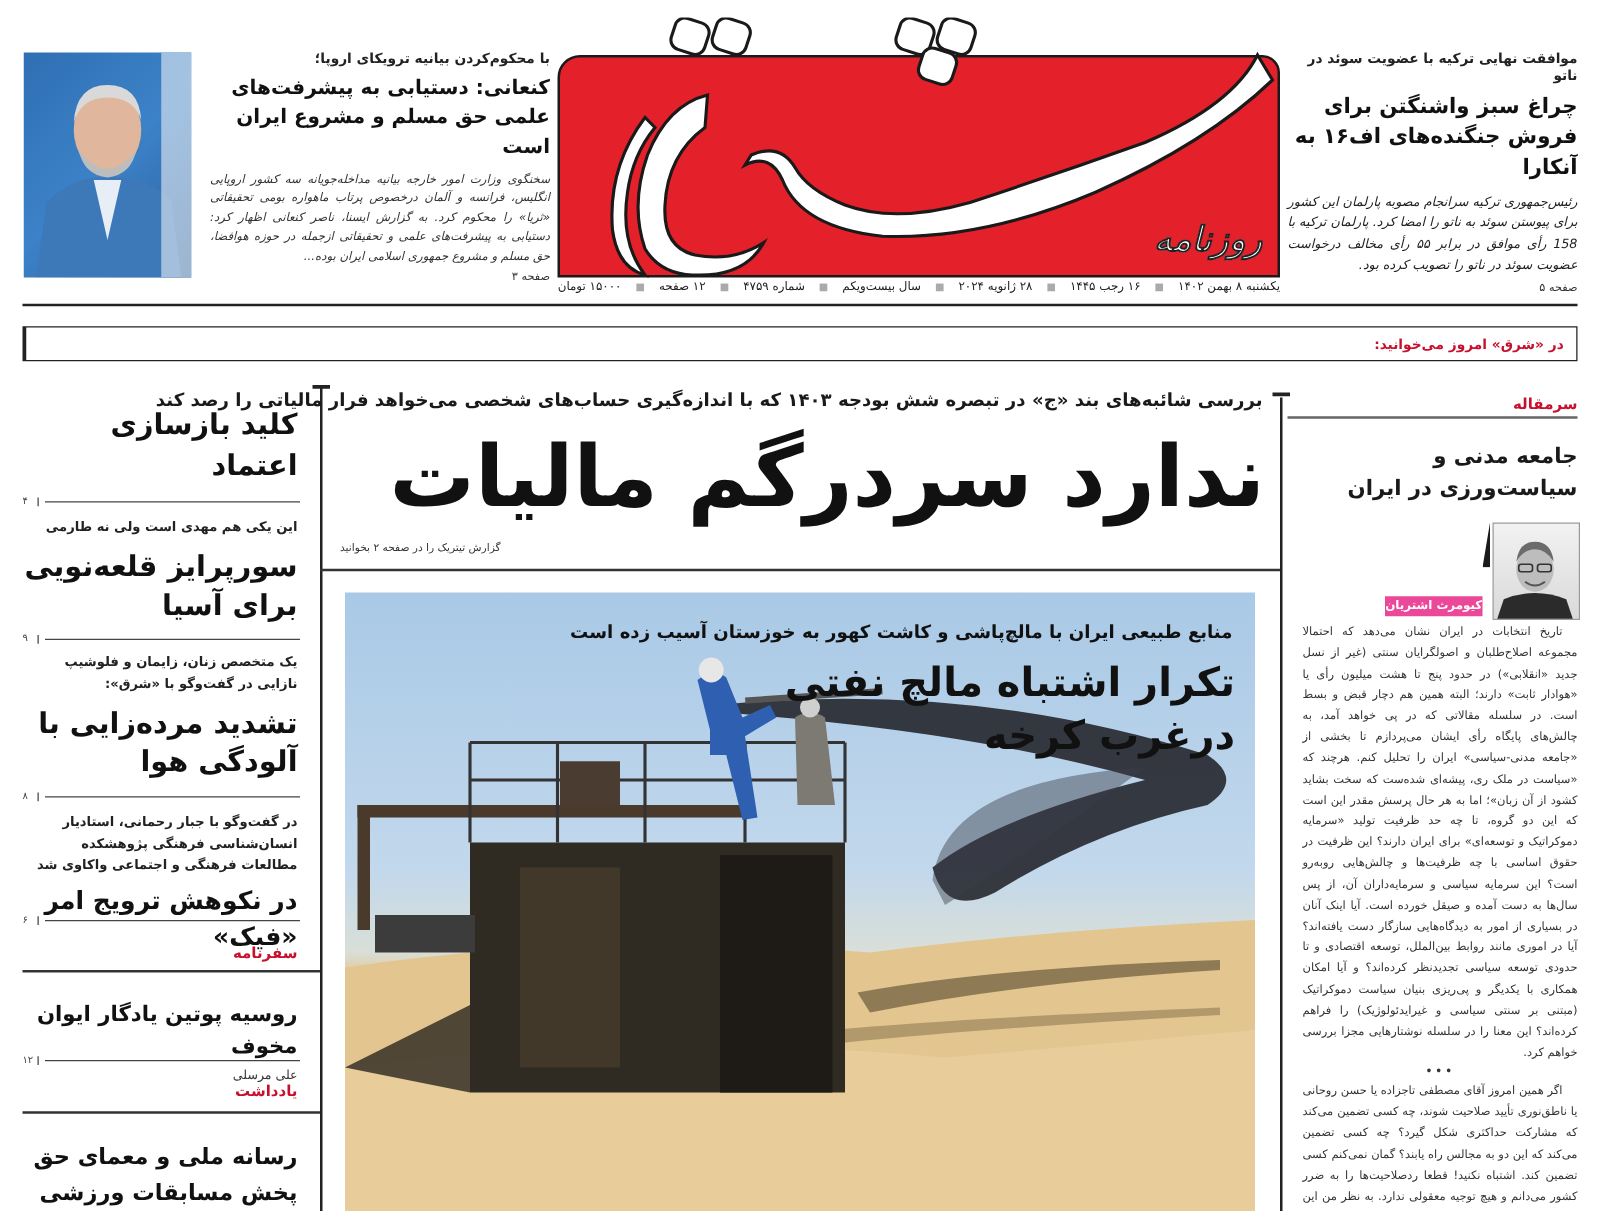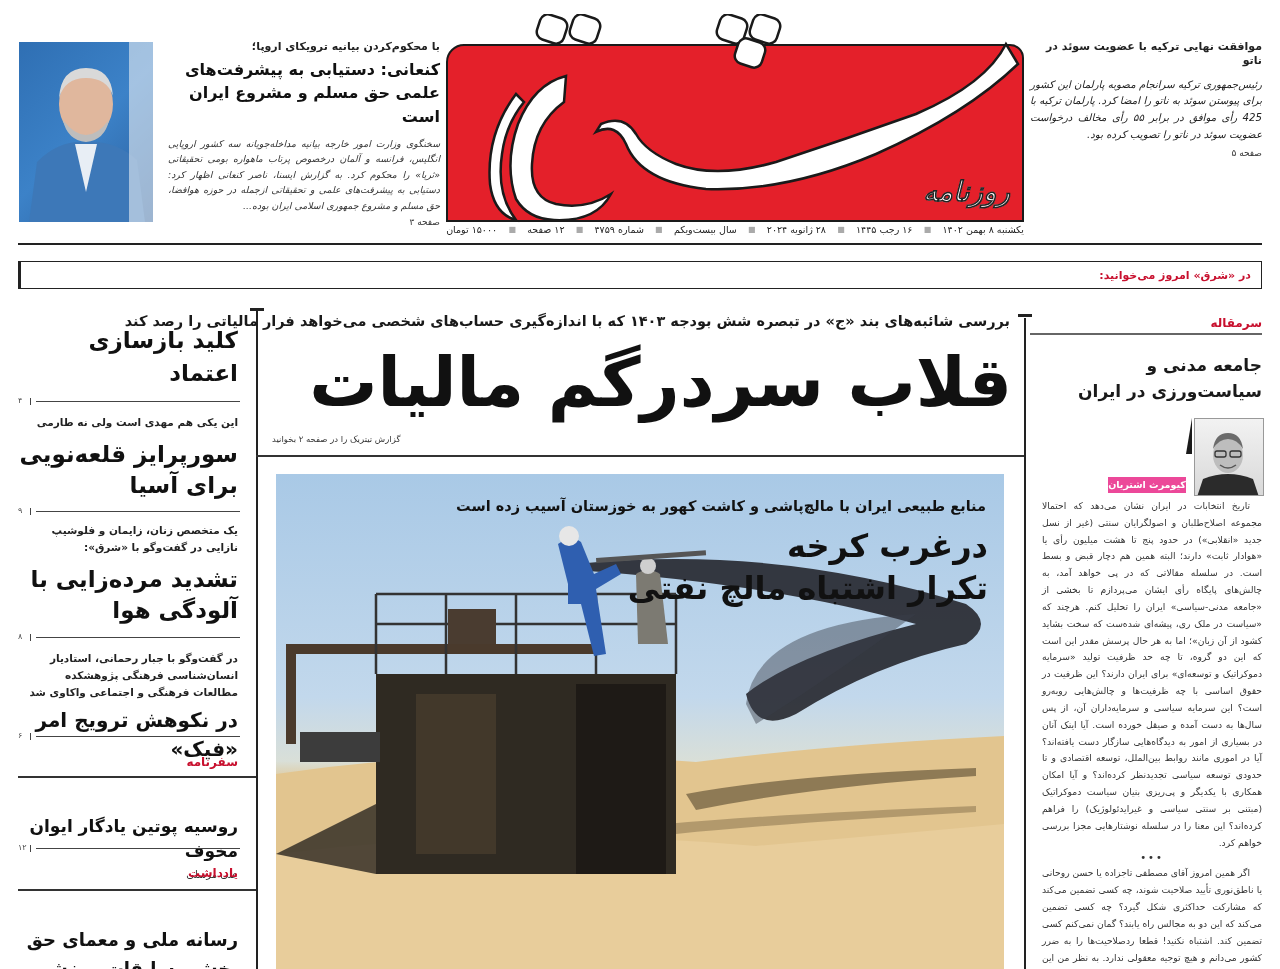--- a/index.html
+++ b/index.html
@@ -50,35 +50,36 @@
   .lead-credit { position: absolute; left: 272px; top: 434px; font-size: 8.5px; color: #333; }
 
   .photo { position: absolute; left: 276px; top: 474px; width: 728px; height: 495px; overflow: hidden; background: linear-gradient(180deg, #a9c9e6 0%, #c2d8ec 45%, #d9dfd8 58%, #e0c99a 62%, #e3c38c 100%); }
   .photo-svg { position: absolute; left: 0; top: 0; width: 728px; height: 495px; }
   .photo-kicker { position: absolute; right: 18px; top: 24px; font-size: 14.5px; font-weight: bold; color: #111; white-space: nowrap; }
   .photo-title { position: absolute; right: 16px; top: 52px; font-size: 32px; font-weight: bold; line-height: 1.3; color: #111; text-align: right; }
 
   
   .lcol { position: absolute; left: 18px; width: 220px; text-align: right; }
   .l-kicker { font-size: 10.5px; font-weight: bold; line-height: 1.6; color: #222; }
-  .l-title { font-size: 22px; font-weight: bold; line-height: 1.45; color: #111; margin-top: 24px; }
+  .l-title { font-size: 22px; font-weight: bold; line-height: 1.45; color: #111; margin-top: 10px; }
   .l-title.big { font-size: 23px; }
   .l-sep { position: absolute; left: 18px; width: 222px; height: 12px; }
   .l-sep .line { position: absolute; left: 18px; right: 0; top: 5px; height: 1.3px; background: #444; }
   .l-sep .num { position: absolute; left: 0; top: 0; font-size: 8px; color: #444; }
   .l-sep .tick { position: absolute; left: 12px; top: 2px; width: 1px; height: 7px; background: #444; }
   .l-section { font-size: 12px; color: #c8102e; font-weight: bold; }
   .l-author { font-size: 10px; color: #333; margin-top: 6px; }
 </style>
 </head>
 <body>
 
 <div class="side-story" style="right:18px; width:232px;">
   <div class="kicker">موافقت نهایی ترکیه با عضویت سوئد در ناتو</div>
-  <div class="side-body" style="font-size:10.2px; color:#222;">رئیس‌جمهوری ترکیه سرانجام مصوبه پارلمان این کشور برای پیوستن سوئد به ناتو را امضا کرد. پارلمان ترکیه با 425 رأی موافق در برابر ۵۵ رأی مخالف درخواست عضویت سوئد در ناتو را تصویب کرده بود.</div>
+  <div class="side-title" style="font-size:17px;">چراغ سبز واشنگتن برای فروش جنگنده‌های اف۱۶ به آنکارا</div>
+  <div class="side-body" style="font-size:10.2px; color:#222;">رئیس‌جمهوری ترکیه سرانجام مصوبه پارلمان این کشور برای پیوستن سوئد به ناتو را امضا کرد. پارلمان ترکیه با 158 رأی موافق در برابر ۵۵ رأی مخالف درخواست عضویت سوئد در ناتو را تصویب کرده بود.</div>
   <div class="page-ref">صفحه ۵</div>
 </div>
 
 <div class="side-story" style="left:168px; width:272px; right:auto;">
   <div class="kicker">با محکوم‌کردن بیانیه ترویکای اروپا؛</div>
   <div class="side-title" style="font-size:16px;">کنعانی: دستیابی به پیشرفت‌های علمی حق مسلم و مشروع ایران است</div>
   <div class="side-body">سخنگوی وزارت امور خارجه بیانیه مداخله‌جویانه سه کشور اروپایی انگلیس، فرانسه و آلمان درخصوص پرتاب ماهواره بومی تحقیقاتی «ثریا» را محکوم کرد. به گزارش ایسنا، ناصر کنعانی اظهار کرد: دستیابی به پیشرفت‌های علمی و تحقیقاتی ازجمله در حوزه هوافضا، حق مسلم و مشروع جمهوری اسلامی ایران بوده...</div>
   <div class="page-ref">صفحه ۳</div>
 </div>
 
@@ -160,21 +161,21 @@
 </div>
 <div class="ed-author">کیومرث اشتریان</div>
 
 <div class="ed-body">
   <p>تاریخ انتخابات در ایران نشان می‌دهد که احتمالا مجموعه اصلاح‌طلبان و اصولگرایان سنتی (غیر از نسل جدید «انقلابی») در حدود پنج تا هشت میلیون رأی یا «هوادار ثابت» دارند؛ البته همین هم دچار قبض و بسط است. در سلسله مقالاتی که در پی خواهد آمد، به چالش‌های پایگاه رأی ایشان می‌پردازم تا بخشی از «جامعه مدنی-سیاسی» ایران را تحلیل کنم. هرچند که «سیاست در ملک ری، پیشه‌ای شده‌ست که سخت بشاید کشود از آن زبان»؛ اما به هر حال پرسش مقدر این است که این دو گروه، تا چه حد ظرفیت تولید «سرمایه دموکراتیک و توسعه‌ای» برای ایران دارند؟ این ظرفیت در حقوق اساسی با چه ظرفیت‌ها و چالش‌هایی روبه‌رو است؟ این سرمایه سیاسی و سرمایه‌داران آن، از پس سال‌ها به دست آمده و صیقل خورده است. آیا اینک آنان در بسیاری از امور به دیدگاه‌هایی سازگار دست یافته‌اند؟ آیا در اموری مانند روابط بین‌الملل، توسعه اقتصادی و تا حدودی توسعه سیاسی تجدیدنظر کرده‌اند؟ و آیا امکان همکاری با یکدیگر و پی‌ریزی بنیان سیاست دموکراتیک (مبتنی بر سنتی سیاسی و غیرایدئولوژیک) را فراهم کرده‌اند؟ این معنا را در سلسله نوشتارهایی مجزا بررسی خواهم کرد.</p>
   <div class="ed-dots">•••</div>
   <p>اگر همین امروز آقای مصطفی تاجزاده یا حسن روحانی یا ناطق‌نوری تأیید صلاحیت شوند، چه کسی تضمین می‌کند که مشارکت حداکثری شکل گیرد؟ چه کسی تضمین می‌کند که این دو به مجالس راه یابند؟ گمان نمی‌کنم کسی تضمین کند. اشتباه نکنید! قطعا ردصلاحیت‌ها را به ضرر کشور می‌دانم و هیچ توجیه معقولی ندارد. به نظر من این دو نفر، طرفداران درخورتوجهی هم در جامعه دارند؛ اما معلوم نیست که طرفداران‌شان در انتخابات شرکت کنند. «از تشنگی بمیرد، اگر «کسی» بگذرد؛ بر کاسه‌ای که «کس دیگری» زده است، اندرو دهان». تجربه انتخابات شوراها در سال ۷۸ در آینه ذهنیت تاریخی ماست. تقریبا همه گروه‌ها تأیید صلاحیت شده بودند؛ اما مشارکت به پایین‌ترین سطح خود رسید و گروهی اقلیت</p>
 </div>
 
 <div class="lead-kicker">بررسی شائبه‌های بند «ج» در تبصره شش بودجه ۱۴۰۳ که با اندازه‌گیری حساب‌های شخصی می‌خواهد فرار مالیاتی را رصد کند</div>
-<div class="lead-title">قلاب سردرگم مالیات</div>
+<div class="lead-title">ندارد سردرگم مالیات</div>
 <div class="lead-credit">گزارش تیتریک را در صفحه ۲ بخوانید</div>
 
 <div class="photo">
   <svg class="photo-svg" viewBox="0 0 728 495">
 
     <path d="M0 300 Q200 270 420 288 Q560 270 728 262 L728 495 L0 495 Z" fill="#e2c58f"></path>
     <path d="M0 380 Q240 350 480 372 Q620 360 728 350 L728 495 L0 495 Z" fill="#e8cd9b"></path>
 
     <path d="M410 320 Q520 300 700 294 L700 302 Q540 312 420 336 Z" fill="#6b5a3c" opacity="0.7"></path>
     <path d="M390 350 Q500 340 700 332 L700 338 Q520 348 400 360 Z" fill="#8a7550" opacity="0.55"></path>
@@ -199,22 +200,22 @@
     <path d="M282 70 Q295 60 305 68 L318 100 L340 90 L345 100 L320 115 L330 180 L318 182 L305 130 L292 130 L292 110 Z" fill="#2f5fb0"></path>
     <circle cx="293" cy="62" r="10" fill="#e7e7e7"></circle>
 
     <path d="M360 100 Q372 92 384 100 L392 170 L362 170 Z" fill="#7c7a72"></path>
     <circle cx="372" cy="92" r="8" fill="#cfcfcf"></circle>
 
     <rect x="320" y="84" width="110" height="5" fill="#555" transform="rotate(-4 320 84)"></rect>
   </svg>
   <div class="photo-kicker">منابع طبیعی ایران با مالچ‌پاشی و کاشت کهور به خوزستان آسیب زده است</div>
   <div class="photo-title">
+    <div>تکرار اشتباه مالچ نفتی</div>
     <div>درغرب کرخه</div>
-    <div>تکرار اشتباه مالچ نفتی</div>
   </div>
 </div>
 
 <div class="lcol" style="top:314px;">
   <div class="l-title big" style="margin-top:10px;">کلید بازسازی اعتماد</div>
 </div>
 <div class="l-sep" style="top:396px;">
   <span class="num">۴</span>
   <span class="tick"></span>
   <span class="line"></span>

